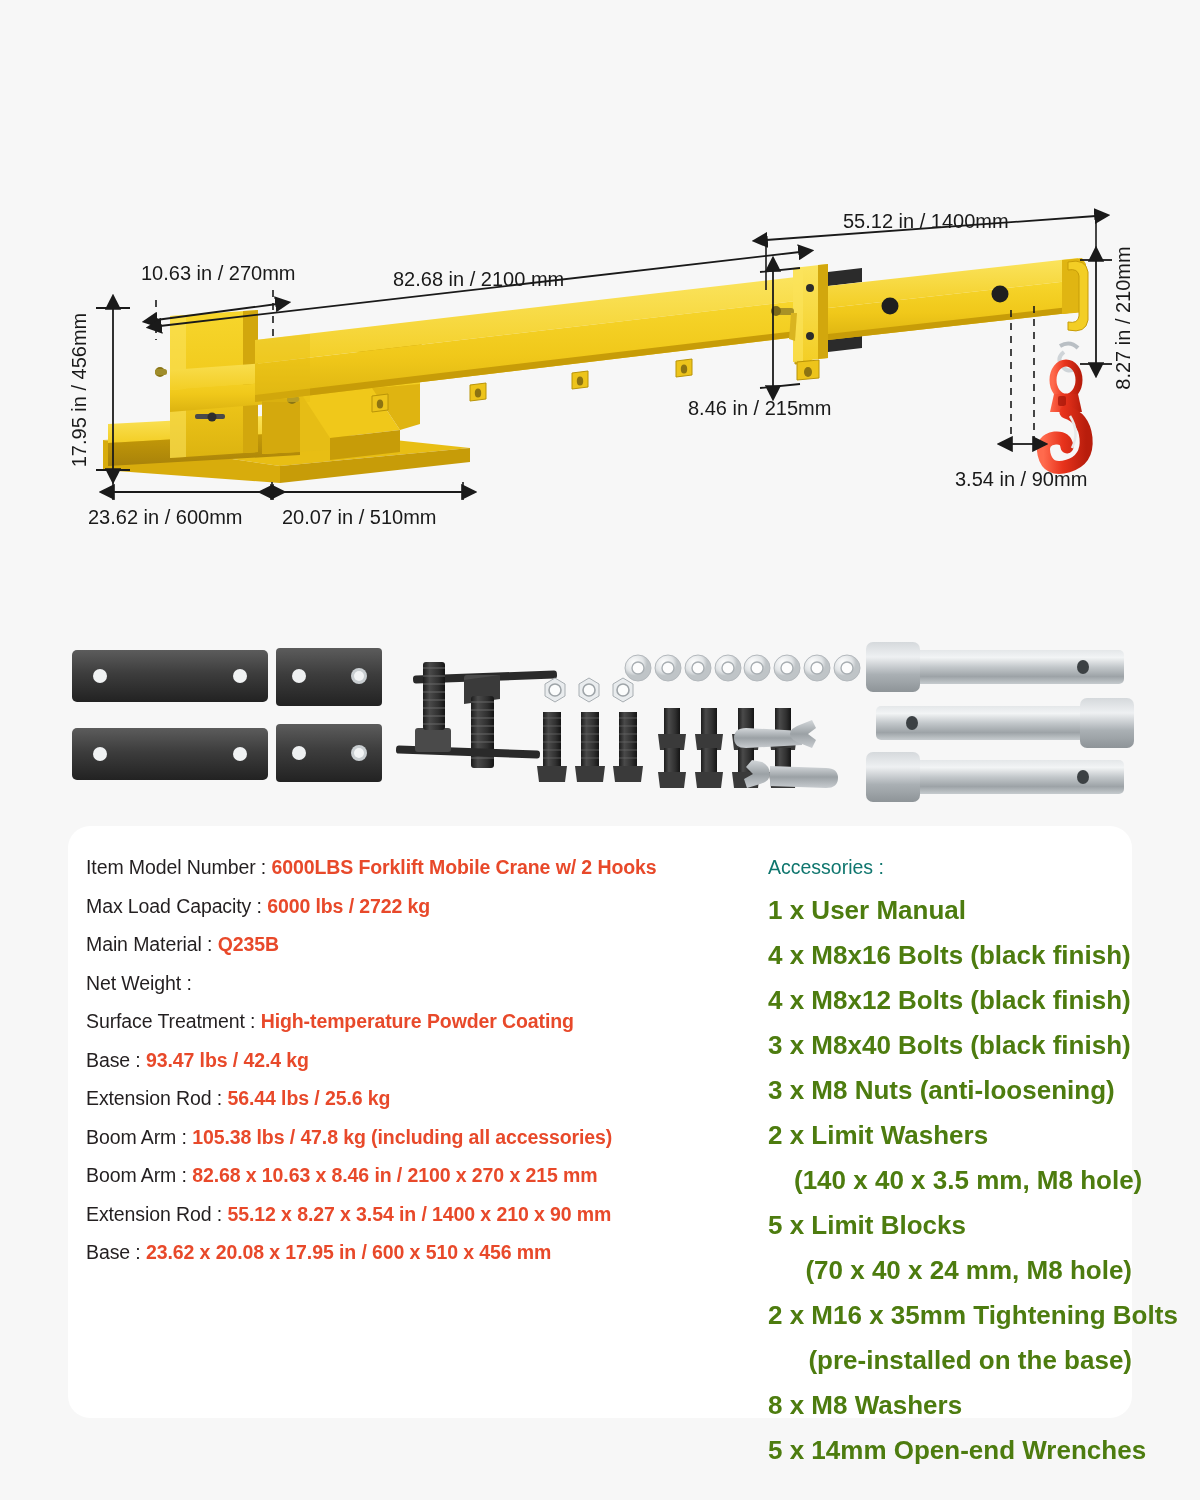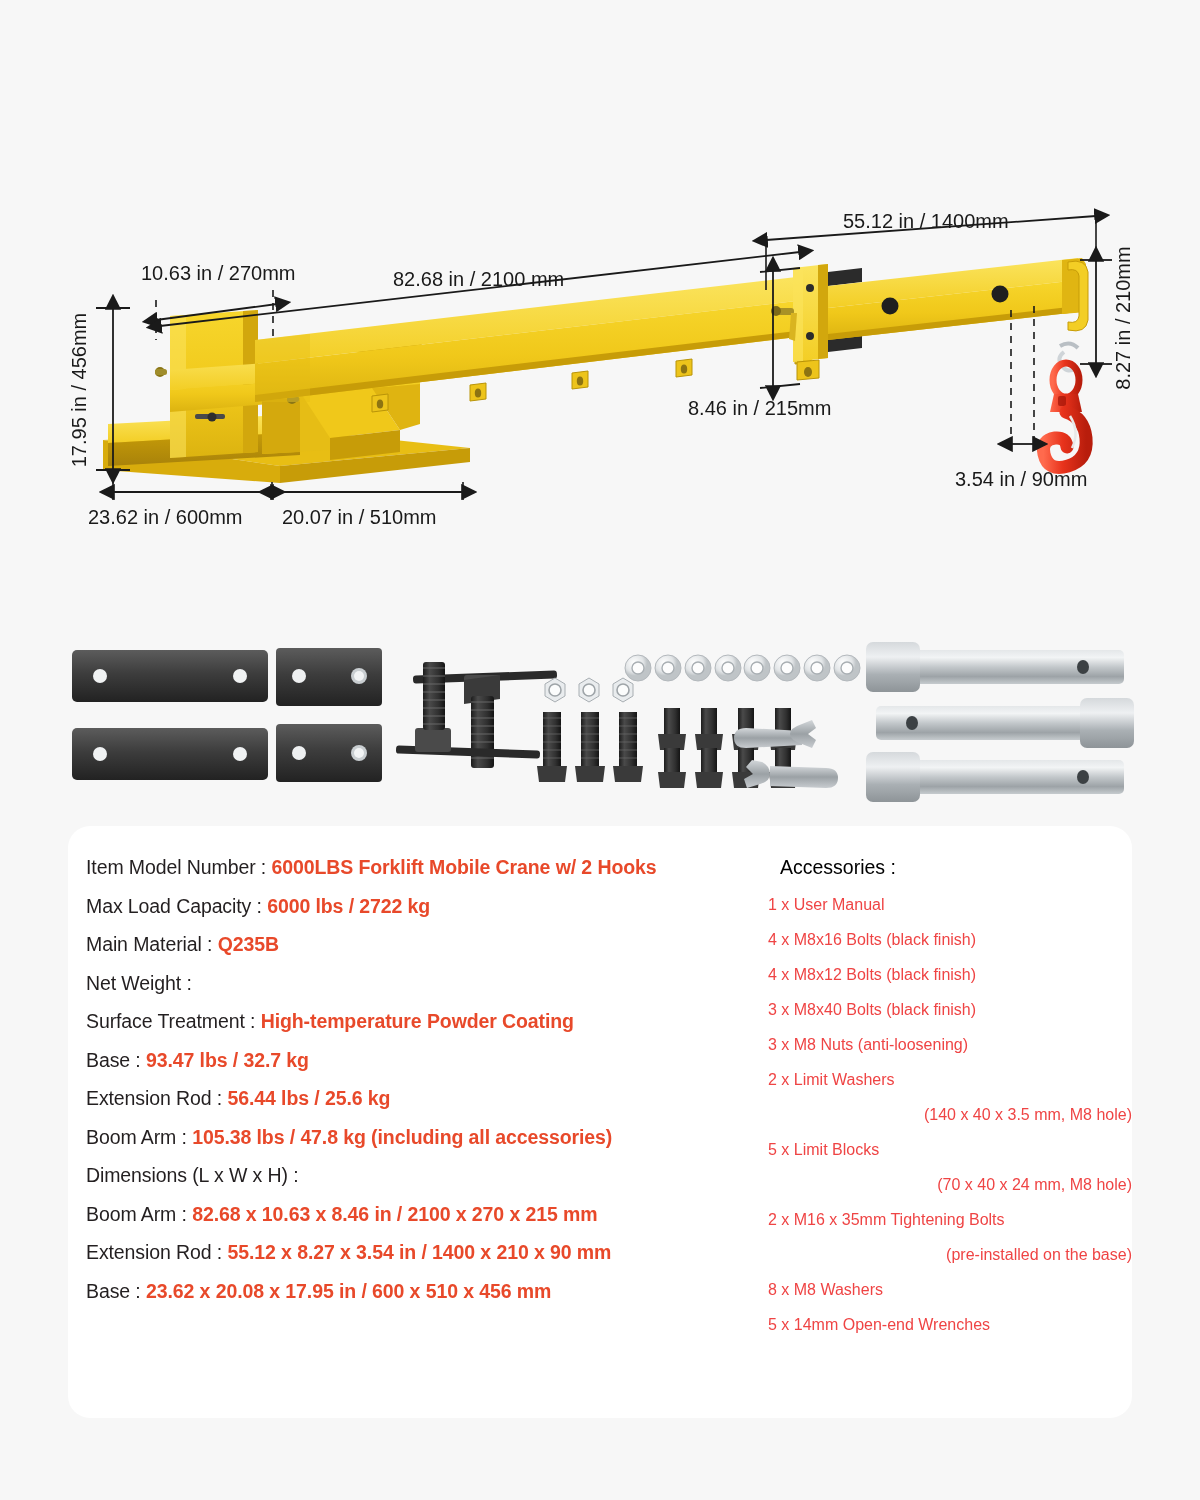--- a/index.html
+++ b/index.html
@@ -38,30 +38,29 @@
     margin-bottom: 19px;
     white-space: nowrap;
     letter-spacing: -0.1px;
   }
   .line .val {
     color: #e8492a;
     font-weight: bold;
   }
   .acc-head {
     font-size: 19.5px;
-    color: #000000;
+    color: #0f766e;
     margin-bottom: 19px;
     line-height: 1.0;
     white-space: nowrap;
-    margin-left: 12px;
   }
   .acc-item {
-    font-size: 16px;
-    color: #ef4444;
-    font-weight: normal;
+    font-size: 26px;
+    color: #4d7c0f;
+    font-weight: bold;
     line-height: 1.0;
     margin-bottom: 19px;
     white-space: nowrap;
   }
   .acc-item.indent { padding-left: 26px; text-align: right; }
 
   
   .dim-text { font-family: "Liberation Sans", sans-serif; font-size: 20px; fill: #1a1a1a; }
 </style>
 </head>
@@ -502,24 +501,23 @@
 
   <div class="spec-card">
     <div class="spec-cols">
 
       <div class="col-left">
         <div class="line"><span>Item Model Number : </span><span class="val">6000LBS Forklift Mobile Crane w/ 2 Hooks</span></div>
         <div class="line"><span>Max Load Capacity : </span><span class="val">6000 lbs / 2722 kg</span></div>
         <div class="line"><span>Main Material : </span><span class="val">Q235B</span></div>
         <div class="line"><span>Net Weight :</span><span class="val"></span></div>
         <div class="line"><span>Surface Treatment : </span><span class="val">High-temperature Powder Coating</span></div>
-        <div class="line"><span>Base : </span><span class="val">93.47 lbs / 32.7 kg</span></div>
+        <div class="line"><span>Base : </span><span class="val">93.47 lbs / 42.4 kg</span></div>
         <div class="line"><span>Extension Rod : </span><span class="val">56.44 lbs / 25.6 kg</span></div>
         <div class="line"><span>Boom Arm : </span><span class="val">105.38 lbs / 47.8 kg (including all accessories)</span></div>
-        <div class="line"><span>Dimensions (L x W x H) :</span><span class="val"></span></div>
         <div class="line"><span>Boom Arm : </span><span class="val">82.68 x 10.63 x 8.46 in / 2100 x 270 x 215 mm</span></div>
         <div class="line"><span>Extension Rod : </span><span class="val">55.12 x 8.27 x 3.54 in / 1400 x 210 x 90 mm</span></div>
         <div class="line"><span>Base : </span><span class="val">23.62 x 20.08 x 17.95 in / 600 x 510 x 456 mm</span></div>
       </div>
 
       <div class="col-right">
         <div class="acc-head">Accessories :</div>
         <div class="acc-item">1 x User Manual</div>
         <div class="acc-item">4 x M8x16 Bolts (black finish)</div>
         <div class="acc-item">4 x M8x12 Bolts (black finish)</div>

